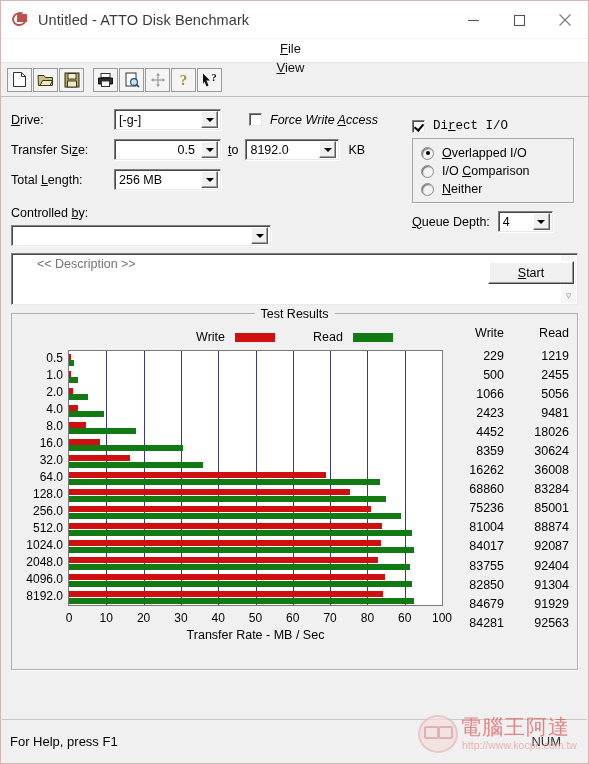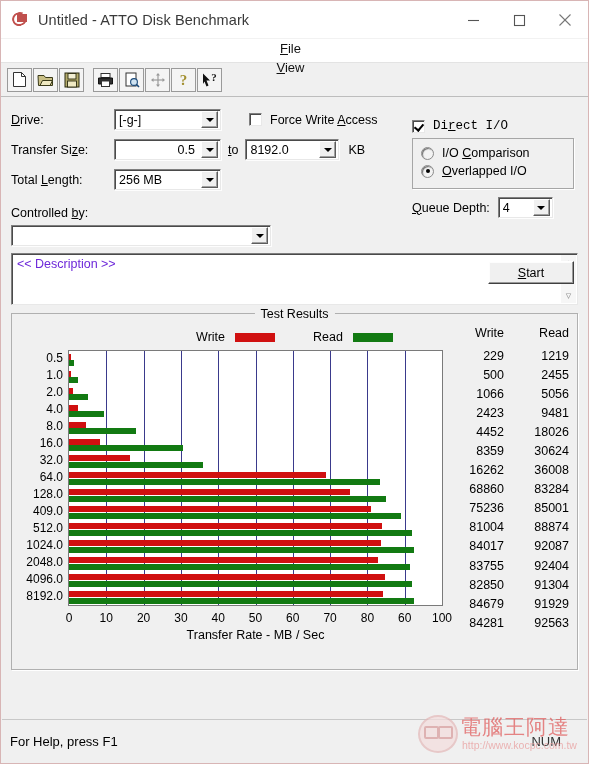--- a/index.html
+++ b/index.html
@@ -212,21 +212,22 @@
     background: #ffffff;
     border: 1px solid #7f7f7f;
     border-right-color: #e8e8e8;
     border-bottom-color: #e8e8e8;
     box-shadow: inset 1px 1px 0 #4a4a4a;
     height: 52px;
   }
   .desc-text {
     padding: 3px 5px;
     font-size: 12.5px;
-    color: #6d28d9;
+    color: #737373;
+    margin-left: 20px;
   }
   .desc-scroll {
     position: absolute; right: 1px; top: 1px; bottom: 1px;
     width: 15px;
     background: #f6f6f6;
     display: flex; flex-direction: column; justify-content: space-between;
     align-items: center;
     padding: 2px 0;
   }
   .desc-scroll span { color: #9a9a9a; font-size: 11px; line-height: 1; }
@@ -492,21 +493,21 @@
 
     <div class="row" style="margin-top:12px;">
       <div class="lbl" style="width:103px;"><u>D</u><span>rive:</span></div>
       <div class="combo" style="width:107px;">
         <div class="val">[-g-]</div>
         <div class="arrow">
             <div class="caret"></div>
           </div>
       </div>
       <div class="chk" style="margin-left:28px;"></div>
-      <div class="lbl" style="margin-left:8px;">Force Write <u>A</u><span>ccess</span></div>
+      <div class="lbl" style="margin-left:8px;font-style:italic;">Force Write <u>A</u><span>ccess</span></div>
     </div>
 
     <div class="row" style="margin-top:9px;">
       <div class="lbl" style="width:103px;">Transfer Si<u>z</u><span>e:</span></div>
       <div class="combo" style="width:107px;">
         <div class="val right">0.5</div>
         <div class="arrow">
             <div class="caret"></div>
           </div>
       </div>
@@ -546,26 +547,30 @@
       </div>
     </div>
 
     <div style="position:absolute; left:411px; top:10px; width:162px;">
       <div class="row">
         <div class="chk on"></div>
         <div class="lbl" style="margin-left:8px;font-family:Liberation Mono, monospace;">Di<u>r</u><span>ect I/O</span></div>
       </div>
       <div class="groupbox" style="margin-top:5px;">
         <div class="row" style="margin-bottom:4px;">
+          <div class="radio on"></div>
+          <div class="lbl" style="margin-left:8px;"><u>O</u><span>verlapped I/O</span></div>
+        </div>
+        <div class="row" style="margin-bottom:4px;">
           <div class="radio"></div>
           <div class="lbl" style="margin-left:8px;">I/O <u>C</u><span>omparison</span></div>
         </div>
-        <div class="row" style="margin-bottom:4px;">
-          <div class="radio on"></div>
-          <div class="lbl" style="margin-left:8px;"><u>O</u><span>verlapped I/O</span></div>
+        <div class="row">
+          <div class="radio"></div>
+          <div class="lbl" style="margin-left:8px;"><u>N</u><span>either</span></div>
         </div>
       </div>
       <div class="row" style="margin-top:8px;">
         <div class="lbl"><u>Q</u><span>ueue Depth:</span></div>
         <div class="combo" style="width:55px;margin-left:8px;">
           <div class="val">4</div>
           <div class="arrow">
               <div class="caret"></div>
             </div>
         </div>
@@ -599,21 +604,21 @@
       <div class="ylabels" id="ylabels">
           <div class="ylab" style="top: 2.46667px;">0.5</div>
           <div class="ylab" style="top: 19.4px;">1.0</div>
           <div class="ylab" style="top: 36.3333px;">2.0</div>
           <div class="ylab" style="top: 53.2667px;">4.0</div>
           <div class="ylab" style="top: 70.2px;">8.0</div>
           <div class="ylab" style="top: 87.1333px;">16.0</div>
           <div class="ylab" style="top: 104.067px;">32.0</div>
           <div class="ylab" style="top: 121px;">64.0</div>
           <div class="ylab" style="top: 137.933px;">128.0</div>
-          <div class="ylab" style="top: 154.867px;">409.0</div>
+          <div class="ylab" style="top: 154.867px;">256.0</div>
           <div class="ylab" style="top: 171.8px; text-align: right;">512.0</div>
           <div class="ylab" style="top: 188.733px;">1024.0</div>
           <div class="ylab" style="top: 205.667px;">2048.0</div>
           <div class="ylab" style="top: 222.6px;">4096.0</div>
           <div class="ylab" style="top: 239.533px;">8192.0</div>
         </div>
       <div class="plot" id="plot">
           <div class="vgrid" style="left: 37.3px;"></div>
           <div class="vgrid" style="left: 74.6px;"></div>
           <div class="vgrid" style="left: 111.9px;"></div>

